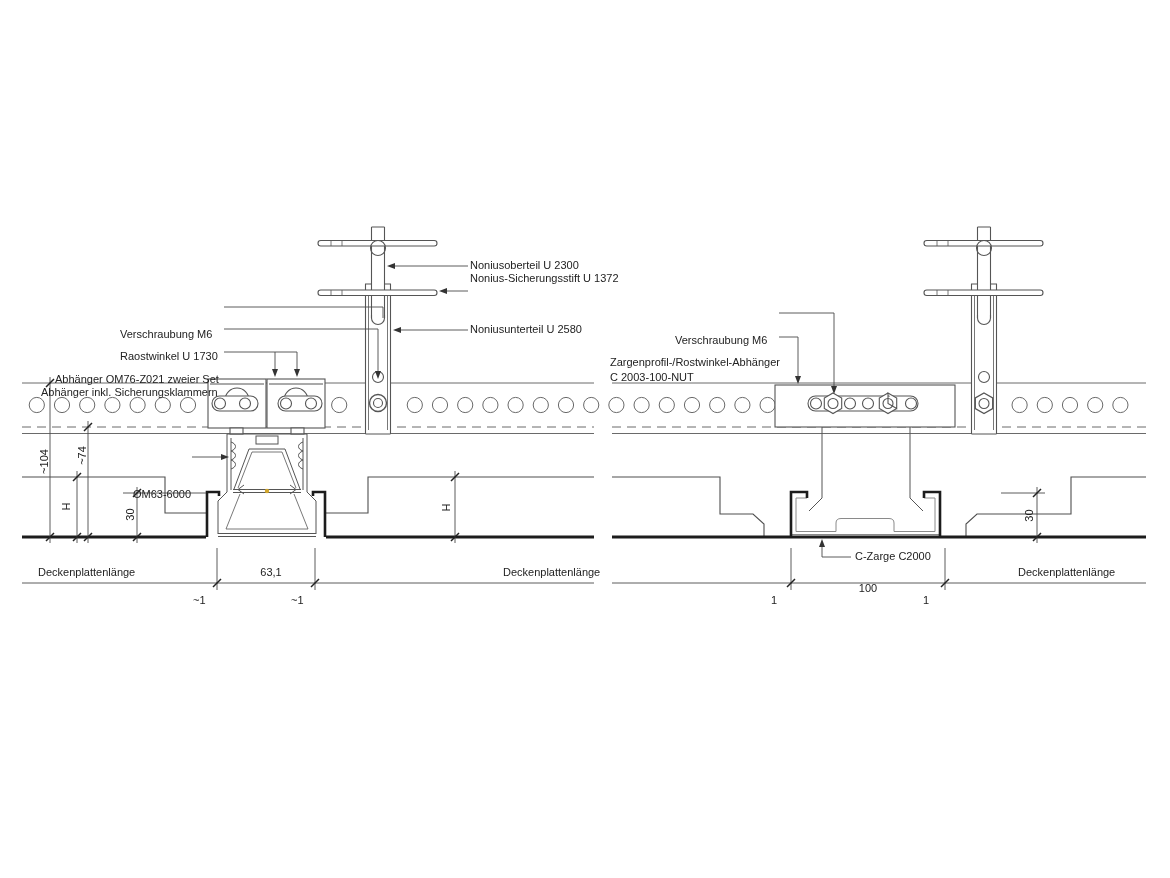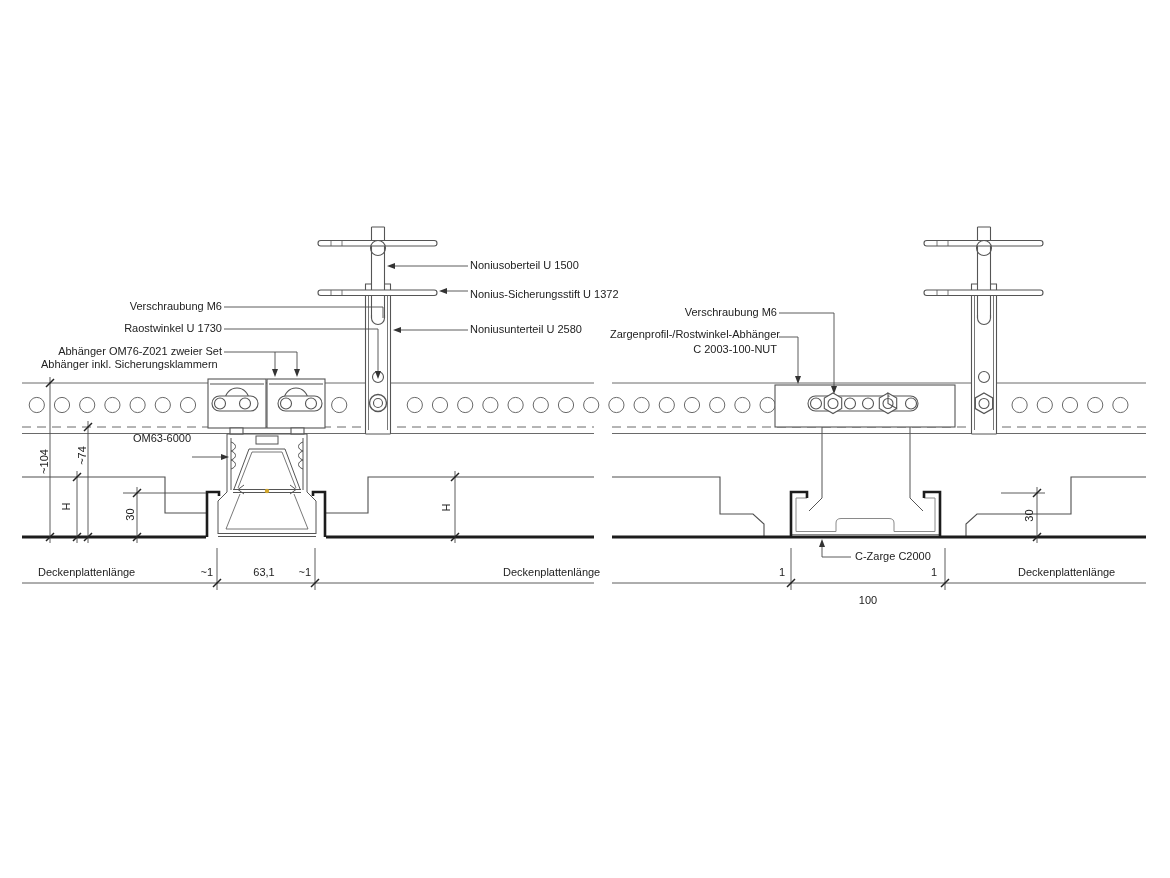--- a/index.html
+++ b/index.html
@@ -1,20 +1,20 @@
 <!DOCTYPE html>
 <html><head>
 <meta charset="utf-8">
 <style>
   html,body{margin:0;padding:0;background:#ffffff;}
   .stage{position:relative;width:1170px;height:878px;background:#fff;overflow:hidden;
          font-family:"Liberation Sans",sans-serif;}
   svg{position:absolute;left:0;top:0;}
   .lbl{position:absolute;font-size:11px;line-height:13px;color:#222;white-space:nowrap;}
-  .r{text-align:right;}
+  .r{margin-top:28px;}
   .c{text-align:center;}
   .rot{transform:rotate(-90deg);transform-origin:center center;}
 </style>
 </head>
 <body>
 
 <div class="stage">
 
 <svg width="1170" height="878" viewBox="0 0 1170 878">
 
@@ -212,39 +212,39 @@
     <path d="M834,394 l-3,-8 h6 z"></path>
     <path d="M798,384 l-3,-8 h6 z"></path>
     <path d="M822,539 l-3,8 h6 z"></path>
   </g>
 </svg>
 
 <div class="lbl r" style="left:120px;top:300px;width:102px">Verschraubung M6</div>
 <div class="lbl r" style="left:120px;top:322px;width:102px">Raostwinkel U 1730</div>
 <div class="lbl r" style="left:55px;top:345px;width:167px">Abhänger OM76-Z021 zweier Set</div>
 <div class="lbl r" style="left:41px;top:358px;width:167px">Abhänger inkl. Sicherungsklammern</div>
-<div class="lbl r" style="left:133px;top:432px;width:57px">OM63-6000</div>
-<div class="lbl" style="left:470px;top:259px">Noniusoberteil U 1500</div>
-<div class="lbl" style="left:470px;top:288px">Nonius-Sicherungsstift U 1372</div>
+<div class="lbl r" style="left:133px;top:460px;width:57px">OM63-6000</div>
+<div class="lbl" style="left:470px;top:259px">Noniusoberteil U 2300</div>
+<div class="lbl" style="left:470px;top:272px">Nonius-Sicherungsstift U 1372</div>
 <div class="lbl" style="left:470px;top:323px">Noniusunterteil U 2580</div>
 
 <div class="lbl" style="left:38px;top:566px">Deckenplattenlänge</div>
 <div class="lbl" style="left:503px;top:566px">Deckenplattenlänge</div>
 <div class="lbl c rot" style="left:27px;top:455px;width:34px">~104</div>
 <div class="lbl c rot" style="left:68px;top:449px;width:28px">~74</div>
 <div class="lbl c rot" style="left:57px;top:500px;width:18px">H</div>
 <div class="lbl c rot" style="left:120px;top:508px;width:20px">30</div>
 <div class="lbl c rot" style="left:437px;top:501px;width:18px">H</div>
 <div class="lbl r" style="left:193px;top:566px;width:20px">~1</div>
-<div class="lbl c" style="left:244px;top:566px;width:40px">63,1</div>
+<div class="lbl c" style="left:251px;top:566px;width:40px">63,1</div>
 <div class="lbl r" style="left:291px;top:566px;width:20px">~1</div>
 
 <div class="lbl r" style="left:675px;top:306px;width:102px">Verschraubung M6</div>
 <div class="lbl r" style="left:610px;top:328px;width:167px">Zargenprofil-/Rostwinkel-Abhänger</div>
 <div class="lbl r" style="left:610px;top:343px;width:167px">C 2003-100-NUT</div>
 <div class="lbl" style="left:855px;top:550px">C-Zarge C2000</div>
 <div class="lbl r" style="left:771px;top:566px;width:14px">1</div>
-<div class="lbl c" style="left:848px;top:594px;width:40px">100</div>
+<div class="lbl c" style="left:848px;top:582px;width:40px">100</div>
 <div class="lbl r" style="left:923px;top:566px;width:14px">1</div>
 <div class="lbl c rot" style="left:1019px;top:509px;width:20px">30</div>
 <div class="lbl" style="left:1018px;top:566px">Deckenplattenlänge</div>
 
 </div>
 
 </body></html>

